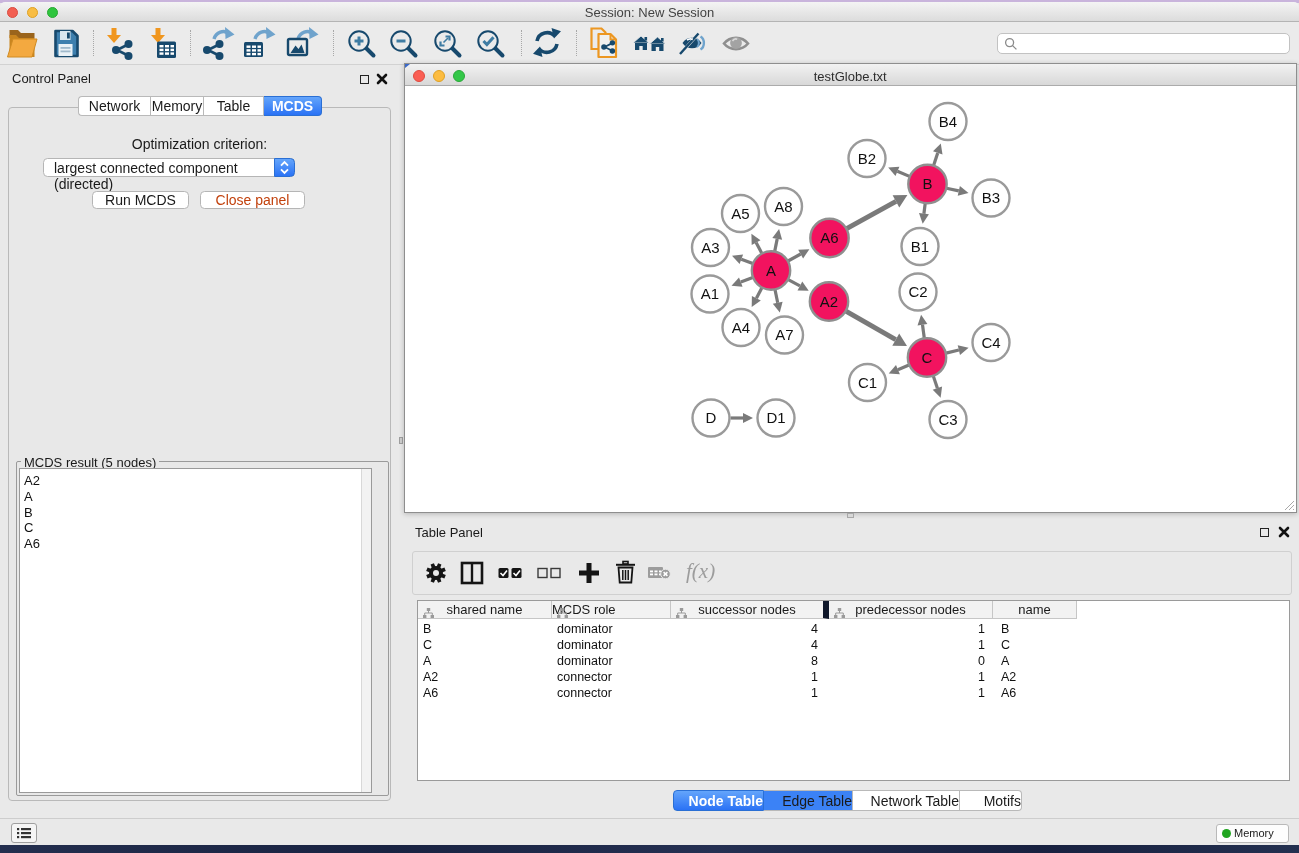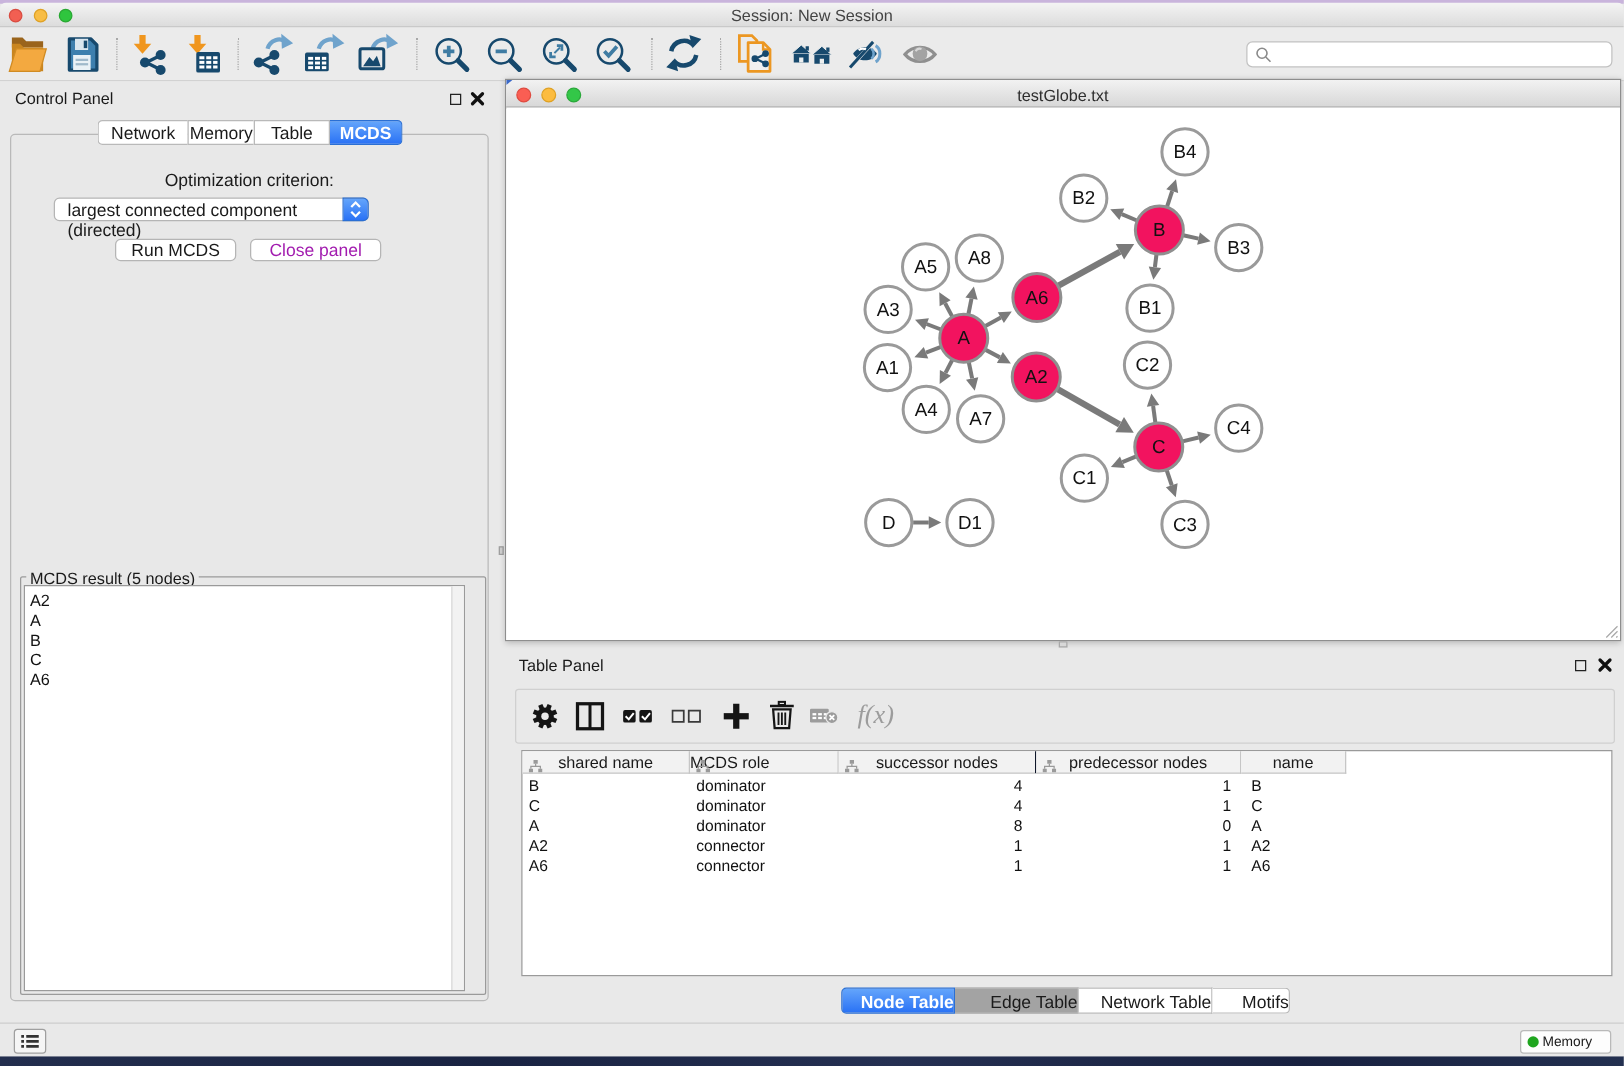--- a/index.html
+++ b/index.html
@@ -180,21 +180,21 @@
  <div style="position:absolute;left:10px;top:1px;font-size:14px;color:#1a1a1a">largest connected component (directed)</div>
  <div class="grad-blue" style="position:absolute;right:-1px;top:-1px;width:21px;height:19px;border-radius:0 4.5px 4.5px 0;border:1px solid #2a6fd4">
   <svg width="19" height="17" viewBox="0 0 19 17">
         <path d="M6 6.6 L9.5 3 L13 6.6" fill="none" stroke="#fff" stroke-width="1.8"></path>
         <path d="M6 10.4 L9.5 14 L13 10.4" fill="none" stroke="#fff" stroke-width="1.8"></path>
       </svg>
  </div>
 </div>
 
 <div class="abs" style="left:92px;top:191px;width:97px;height:18px;background:#fff;border:1px solid #b5b5b5;border-radius:4.5px;font-size:14px;text-align:center;line-height:16px;color:#1a1a1a">Run MCDS</div>
-<div class="abs" style="left:200px;top:191px;width:105px;height:18px;background:#fff;border:1px solid #b5b5b5;border-radius:4.5px;font-size:14px;text-align:center;line-height:16px;color:#a21caf">Close panel</div>
+<div class="abs" style="left:200px;top:191px;width:105px;height:18px;background:#fff;border:1px solid #b5b5b5;border-radius:4.5px;font-size:14px;text-align:center;line-height:16px;color:#c2410c">Close panel</div>
 
 <div class="abs" style="left:16px;top:461px;width:373px;height:335px;border:1px solid #9a9a9a;border-radius:2px"></div>
 <div class="abs" style="left:21px;top:455px;background:#e8e8e8;padding:0 3px;font-size:13px;color:#1a1a1a">MCDS result (5 nodes)</div>
 <div class="abs" style="left:19px;top:468px;width:353px;height:325px;background:#fff;border:1px solid #9a9a9a">
  <div style="position:absolute;right:0;top:0;width:10px;height:100%;background:#f2f2f2;border-left:1px solid #d8d8d8"></div>
  <div style="padding:4px 0 0 4px;font-size:13px;line-height:15.8px;color:#111">A2<br>A<br>B<br>C<br>A6</div>
 </div>
 
 <div class="abs" style="left:398.5px;top:436.5px;width:4.5px;height:7.5px;background:#cfcfcf;border:0.5px solid #9f9f9f"></div>
 
@@ -362,21 +362,21 @@
             <path d="M5.5 3 v2 M1.7 7 v-2 h7.6 v2" stroke="#9a9a9a" stroke-width="1" fill="none"></path>
             <rect x="0" y="7" width="3.4" height="3" fill="#9a9a9a"></rect>
             <rect x="7.6" y="7" width="3.4" height="3" fill="#9a9a9a"></rect>
           </svg></span>shared name</div>
       <div style="width:119px;background:#f2f2f2;border-right:1px solid #c6c6c6;border-bottom:1px solid #c6c6c6;position:relative;text-align:left;line-height:17px"><span style="position:absolute;left:5px;top:3px"><svg width="11" height="10" viewBox="0 0 11 10" style="vertical-align:-1px">
             <rect x="3.8" y="0" width="3.4" height="3" fill="#9a9a9a"></rect>
             <path d="M5.5 3 v2 M1.7 7 v-2 h7.6 v2" stroke="#9a9a9a" stroke-width="1" fill="none"></path>
             <rect x="0" y="7" width="3.4" height="3" fill="#9a9a9a"></rect>
             <rect x="7.6" y="7" width="3.4" height="3" fill="#9a9a9a"></rect>
           </svg></span>MCDS role</div>
-      <div style="width:158px;background:#f2f2f2;border-right:1px solid #0f172a;border-bottom:1px solid #c6c6c6;position:relative;text-align:center;line-height:17px"><span style="position:absolute;left:5px;top:3px"><svg width="11" height="10" viewBox="0 0 11 10" style="vertical-align:-1px">
+      <div style="width:158px;background:#f2f2f2;border-right:6px solid #0f172a;border-bottom:1px solid #c6c6c6;position:relative;text-align:center;line-height:17px"><span style="position:absolute;left:5px;top:3px"><svg width="11" height="10" viewBox="0 0 11 10" style="vertical-align:-1px">
             <rect x="3.8" y="0" width="3.4" height="3" fill="#9a9a9a"></rect>
             <path d="M5.5 3 v2 M1.7 7 v-2 h7.6 v2" stroke="#9a9a9a" stroke-width="1" fill="none"></path>
             <rect x="0" y="7" width="3.4" height="3" fill="#9a9a9a"></rect>
             <rect x="7.6" y="7" width="3.4" height="3" fill="#9a9a9a"></rect>
           </svg></span>successor nodes</div>
       <div style="width:164px;background:#f2f2f2;border-right:1px solid #c6c6c6;border-bottom:1px solid #c6c6c6;position:relative;text-align:center;line-height:17px"><span style="position:absolute;left:5px;top:3px"><svg width="11" height="10" viewBox="0 0 11 10" style="vertical-align:-1px">
             <rect x="3.8" y="0" width="3.4" height="3" fill="#9a9a9a"></rect>
             <path d="M5.5 3 v2 M1.7 7 v-2 h7.6 v2" stroke="#9a9a9a" stroke-width="1" fill="none"></path>
             <rect x="0" y="7" width="3.4" height="3" fill="#9a9a9a"></rect>
             <rect x="7.6" y="7" width="3.4" height="3" fill="#9a9a9a"></rect>
@@ -415,21 +415,21 @@
  <span style="position:absolute;left:5px;top:2px">A6</span>
  <span style="position:absolute;left:139px;top:2px">connector</span>
  <span style="position:absolute;left:254px;width:159px;top:2px;text-align:right;padding-right:13px">1</span>
  <span style="position:absolute;left:413px;width:163px;top:2px;text-align:right;padding-right:9px">1</span>
  <span style="position:absolute;left:583px;top:2px">A6</span>
     </div>
 </div>
 
 <div class="abs" style="left:673px;top:790px;height:21px;display:flex;font-size:14px;text-align:right;color:#1a1a1a">
  <div class="grad-blue" style="width:91px;line-height:20px;border:1px solid #2a6fd4;border-radius:4px 0 0 4px">Node Table</div>
- <div style="width:99px;line-height:20px;background:#a3a3a3;border:1px solid #b9b9b9;border-left:none">Edge Table</div>
+ <div style="width:89px;line-height:20px;background:#3b82f6;border:1px solid #b9b9b9;border-left:none">Edge Table</div>
  <div style="width:107px;line-height:20px;background:#fff;border:1px solid #b9b9b9;border-left:none">Network Table</div>
  <div style="width:62px;line-height:20px;background:#fff;border:1px solid #b9b9b9;border-left:none;border-radius:0 4px 4px 0">Motifs</div>
 </div>
 
 <div class="abs" style="left:0;top:818px;width:1299px;height:27px;background:#e9e9e9;border-top:1px solid #cdcdcd"></div>
 <div class="abs" style="left:11px;top:823px;width:26px;height:20px;background:#f5f5f5;border:1px solid #9f9f9f;border-radius:3px">
  <svg width="24" height="18" viewBox="0 0 24 18">
       <g fill="#333">
         <rect x="5" y="4" width="2.2" height="2.2"></rect>
         <rect x="9" y="4" width="10" height="2.2"></rect>

